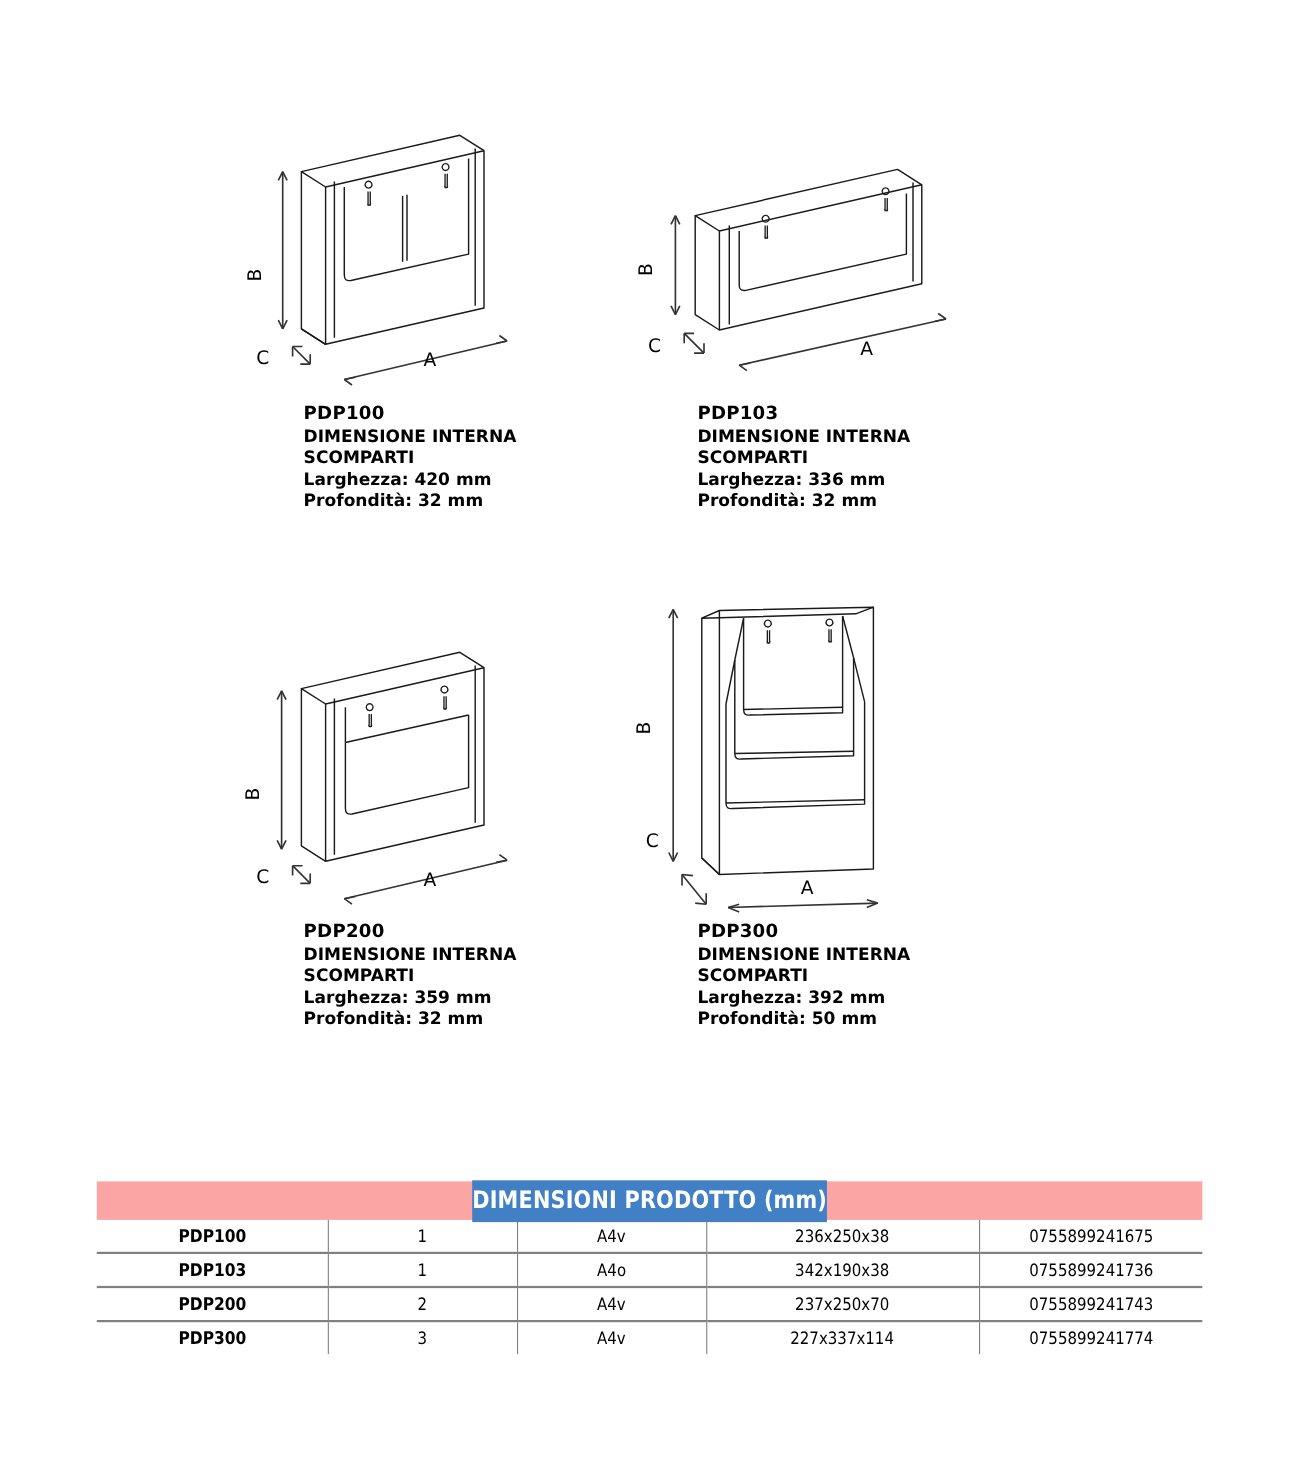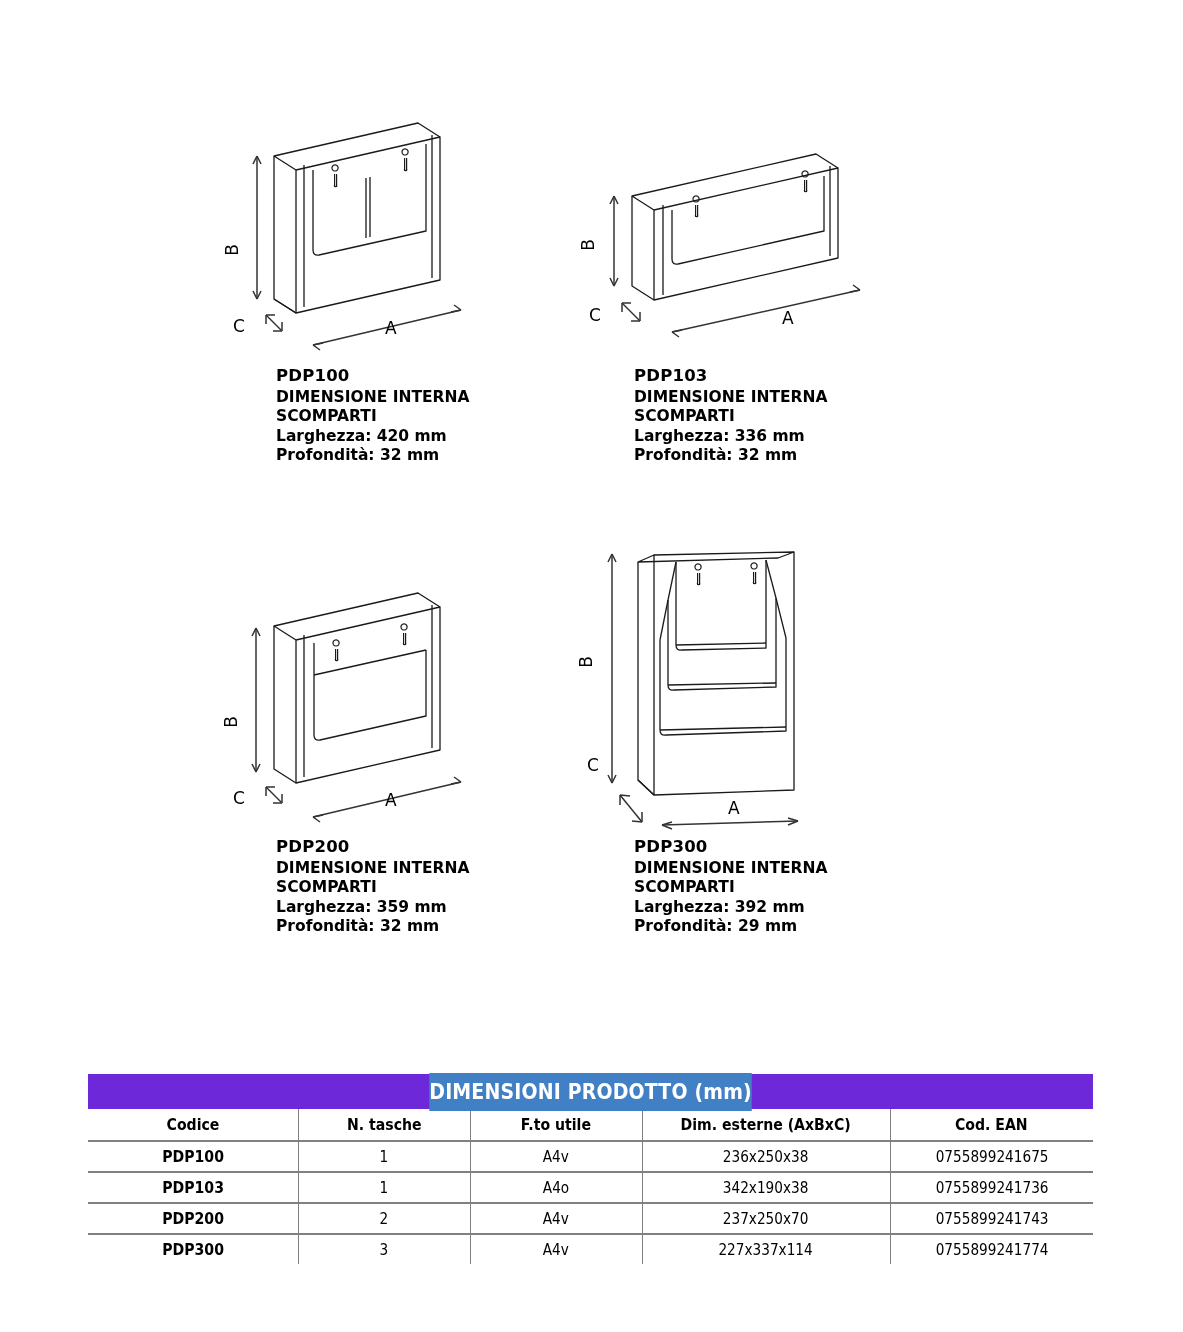--- a/index.html
+++ b/index.html
@@ -76,21 +76,21 @@
     color: #ffffff;
     text-align: center;
     font-weight: bold;
     font-size: 22px;
     letter-spacing: 0.2px;
     padding: 6px 0 7px 0;
     transform: scaleX(0.86);
     transform-origin: center;
   }
   .banner-wrap {
-    background: #6d28d9;
+    background: #fca5a5;
     height: 35px;
     display: flex;
     align-items: center;
     justify-content: center;
   }
   table.dims {
     width: 100%;
     border-collapse: collapse;
     table-layout: fixed;
   }
@@ -358,45 +358,38 @@
       </svg>
       <div class="dim-letter rot" style="left:-26px; top:112px;">B</div>
       <div class="dim-letter" style="left:-19px; top:215px;">C</div>
       <div class="dim-letter" style="left:122px; top:258px;">A</div>
     </div>
     <div class="spec-block" style="top:296px;">
       <div class="spec-code">PDP300</div>
       <div class="spec-line">DIMENSIONE INTERNA</div>
       <div class="spec-line">SCOMPARTI</div>
       <div class="spec-line">Larghezza: 392 mm</div>
-      <div class="spec-line">Profondità: 29 mm</div>
+      <div class="spec-line">Profondità: 50 mm</div>
     </div>
   </div>
 </div>
 
 <div class="dim-table">
   <div class="banner-wrap">
     <div class="banner">DIMENSIONI PRODOTTO (mm)</div>
   </div>
   <table class="dims">
     <colgroup>
       <col class="col-code">
         <col class="col-tasche">
         <col class="col-fto">
       <col class="col-dim">
         <col class="col-ean">
     </colgroup>
     <tbody>
-      <tr class="hdr">
-        <td><span class="cell-inner">Codice</span></td>
-        <td><span class="cell-inner">N. tasche</span></td>
-        <td><span class="cell-inner">F.to utile</span></td>
-        <td><span class="cell-inner">Dim. esterne (AxBxC)</span></td>
-        <td><span class="cell-inner">Cod. EAN</span></td>
-      </tr>
       <tr class="body-row">
         <td class="code-cell"><span class="cell-inner">PDP100</span></td>
         <td><span class="cell-inner">1</span></td>
         <td><span class="cell-inner">A4v</span></td>
         <td><span class="cell-inner">236x250x38</span></td>
         <td><span class="cell-inner">0755899241675</span></td>
       </tr>
       <tr class="body-row">
         <td class="code-cell"><span class="cell-inner">PDP103</span></td>
         <td><span class="cell-inner">1</span></td>

